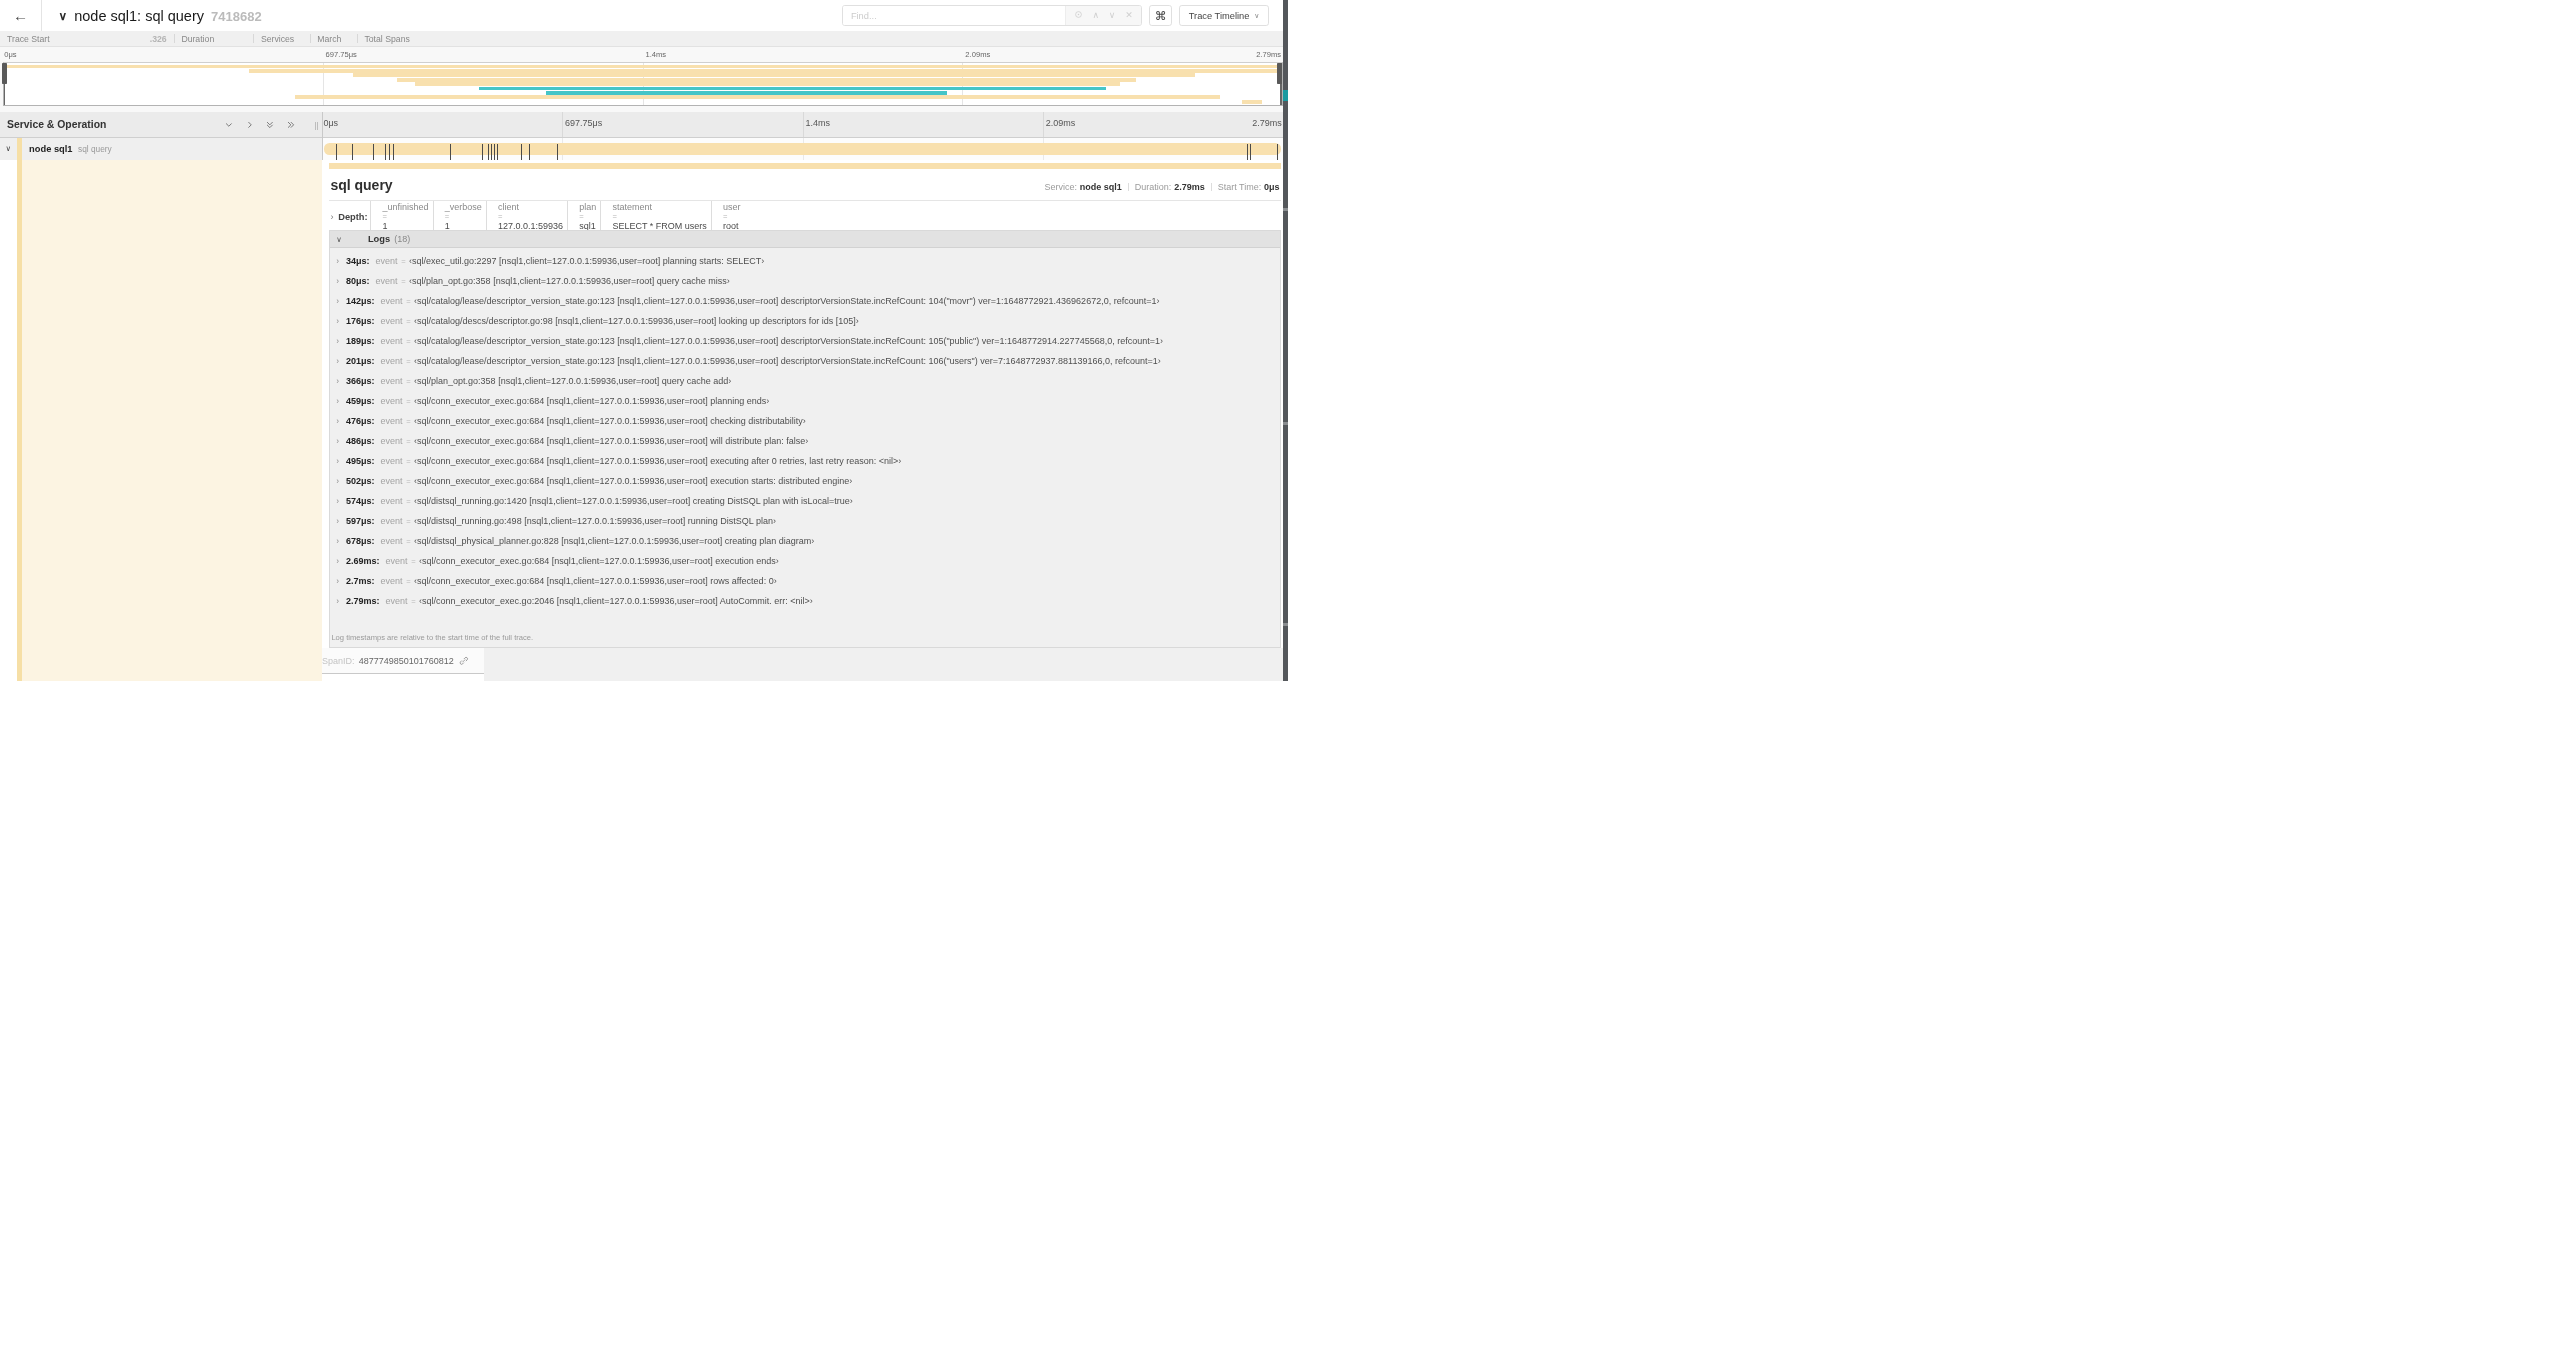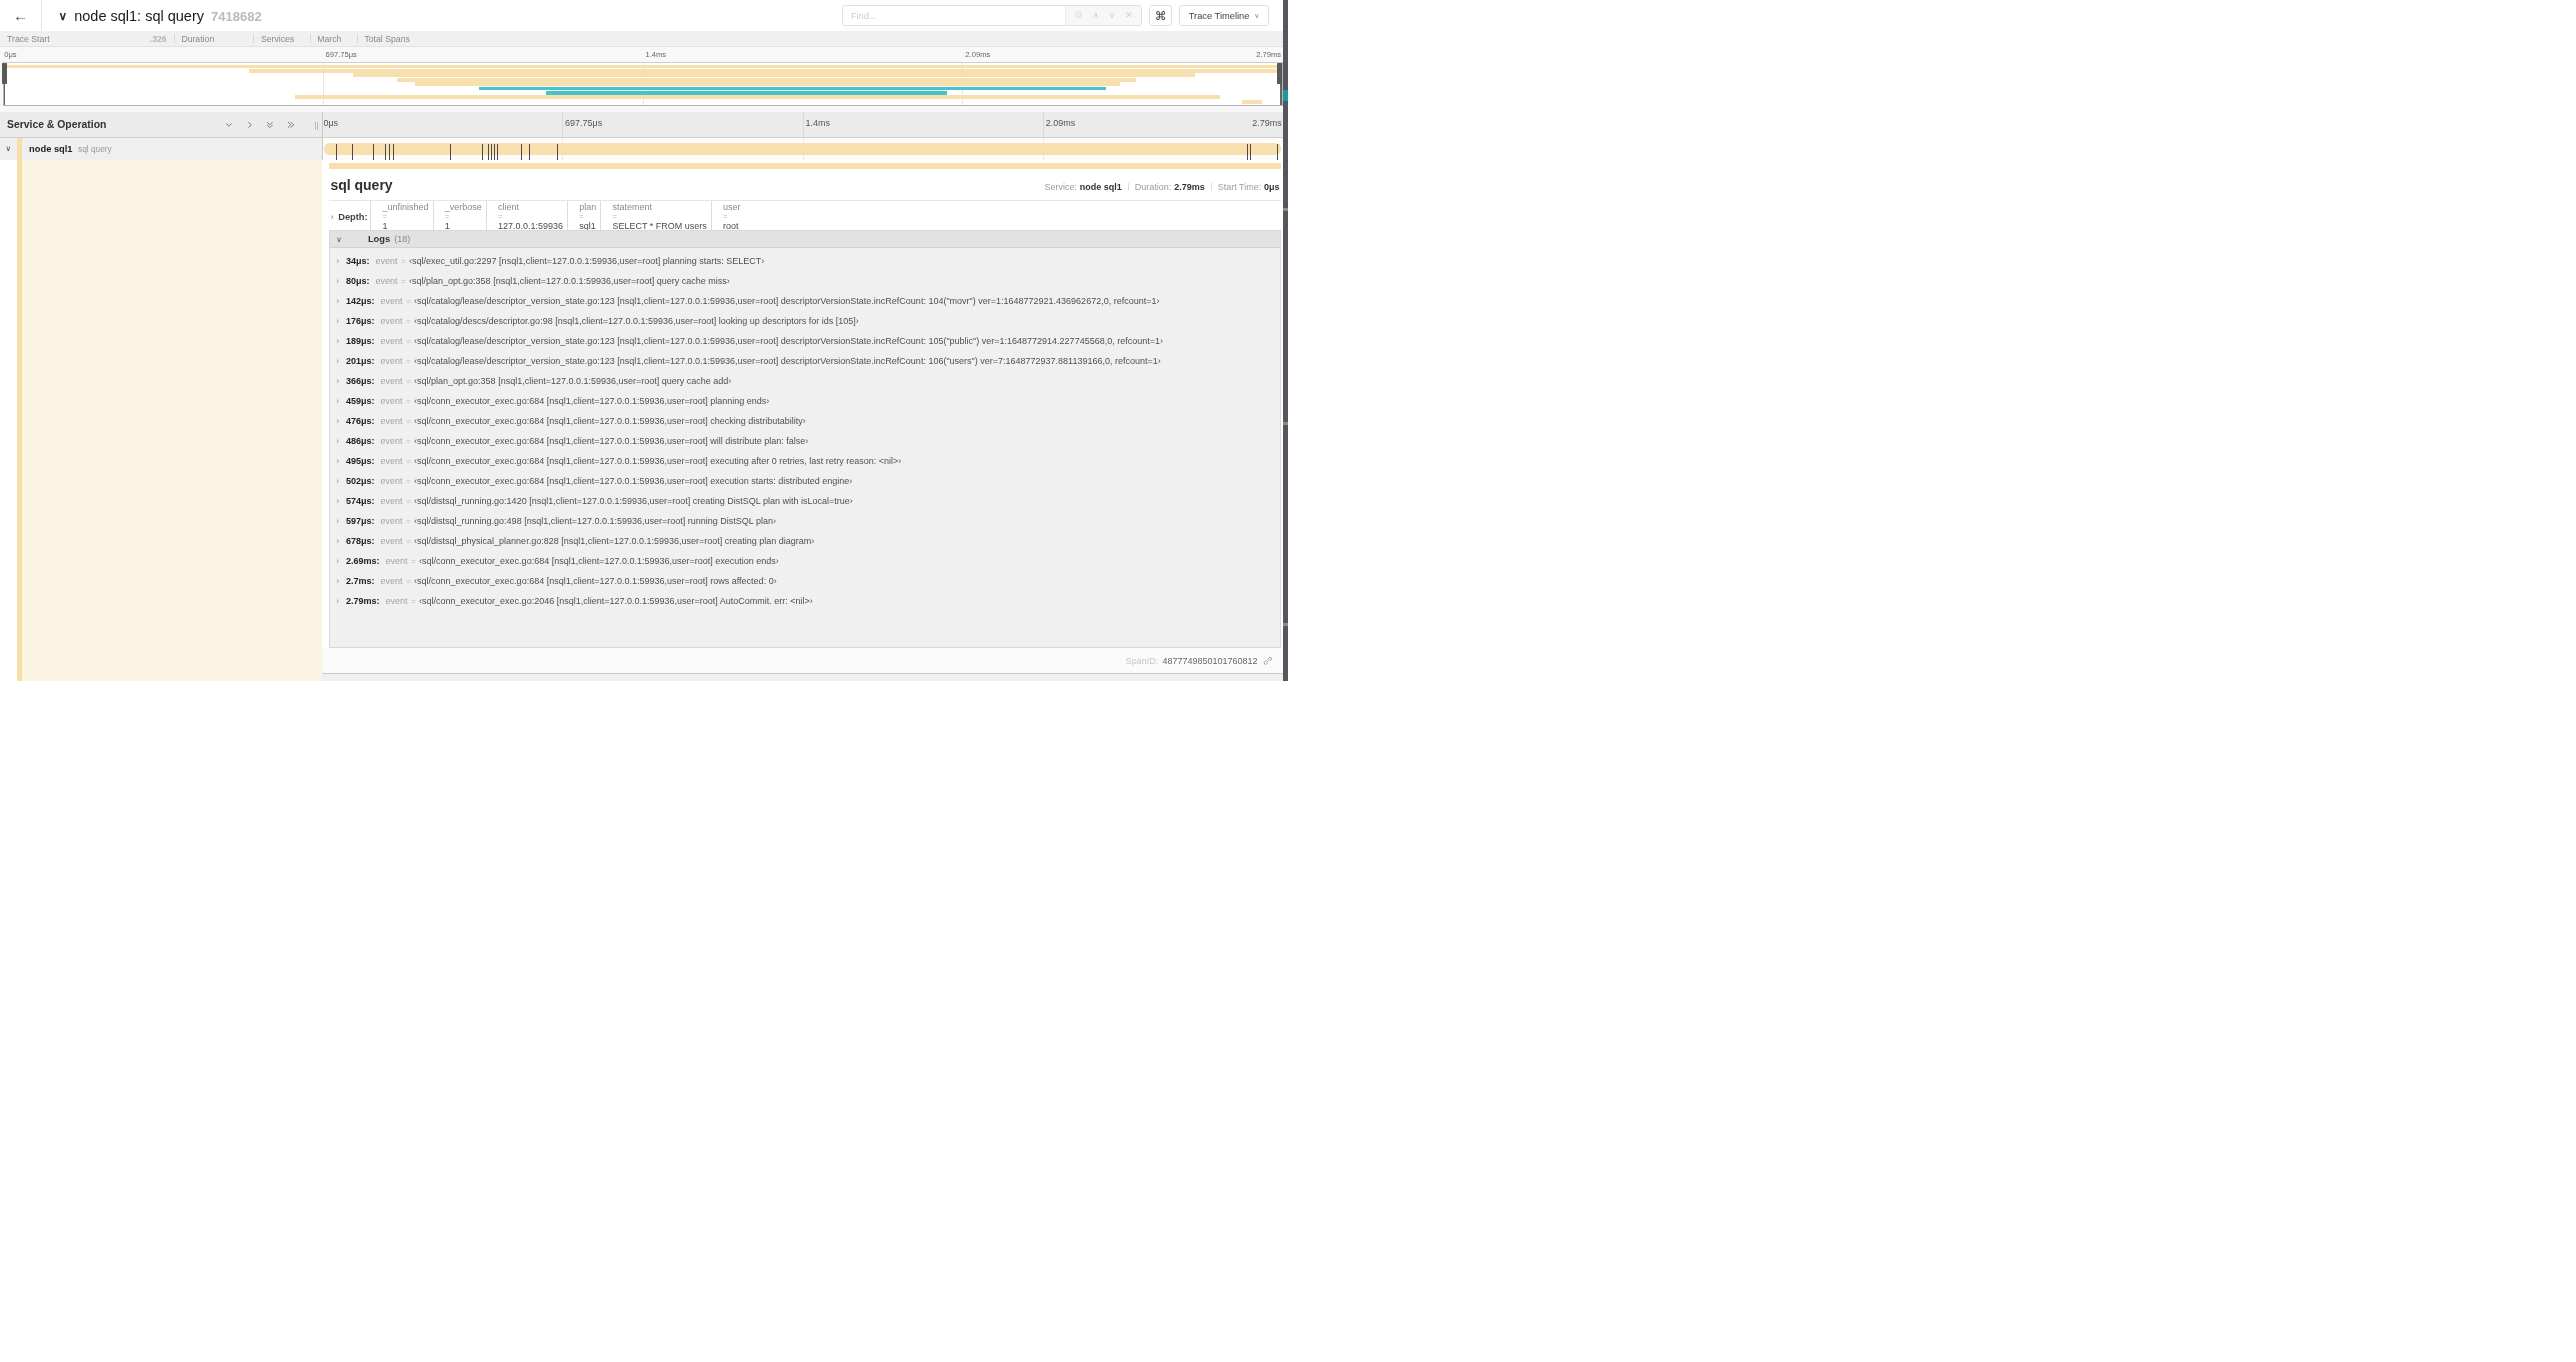--- a/index.html
+++ b/index.html
@@ -99,21 +99,21 @@
   .logs-head .lb { font-size:9.3px; font-weight:bold; color:#333;padding-left:20px; }
   .logs-head .ct { font-size:9px; color:#888; margin-left:4px; }
   .logs-list { flex:1; background:#f0f0f0; padding:3.5px 5.5px 0 6.2px; overflow:hidden; }
   .log-row { height:20px; display:flex; align-items:center; white-space:nowrap; overflow:hidden; font-size:9px; cursor:pointer; }
   .log-row .car { color:#8a8a8a; font-size:8.3px; width:9.7px; flex-shrink:0; }
   .log-row .tm { font-weight:bold; color:#222; margin-right:6.2px; flex-shrink:0; }
   .log-row .fk { color:#a3a3a3; }
   .log-row .eq { color:#b8b8b8; margin:0 3.5px; font-size:7.6px; }
   .log-row .fv { color:#4f4f4f; }
   .logs-note { font-size:7.6px; color:#9a9a9a; padding:3.5px 0 5.5px 1.4px; background:#f0f0f0; }
-  .footer { height:33px; display:flex; flex-direction:column; }
+  .footer { height:33px; display:flex; }
   .footer-top { height:26px; background:#fbfbfb; border-bottom:0.7px solid #c9c9c9; display:flex; align-items:center; justify-content:flex-end; gap:4.2px; padding-right:15.2px; }
   .spanid-label { font-size:9px; color:#c4c4c4; }
   .spanid-value { font-size:9px; color:#666; }
   .footer-bottom { flex:1; background:#f0f0f0; }
   
   .edge-strip { position:absolute; top:0; right:0; bottom:0; width:4.8px; background:#54575b; z-index:60; }
   .edge-strip .fleck { position:absolute; left:0; right:0; }
 </style>
 </head>
 <body>
@@ -481,20 +481,21 @@
               <span class="fv">‹sql/conn_executor_exec.go:684 [nsql1,client=127.0.0.1:59936,user=root] rows affected: 0›</span>
             </div>
             <div class="log-row">
               <span class="car">›</span>
               <span class="tm">2.79ms:</span>
               <span class="fk">event</span>
               <span class="eq">=</span>
               <span class="fv">‹sql/conn_executor_exec.go:2046 [nsql1,client=127.0.0.1:59936,user=root] AutoCommit. err: &lt;nil&gt;›</span>
             </div>
           </div>
+        <div class="logs-note">Log timestamps are relative to the start time of the full trace.</div>
       </div>
     </div>
     <div class="footer">
       <div class="footer-top">
         <span class="spanid-label">SpanID:</span>
         <span class="spanid-value">4877749850101760812</span>
         <span style="display:inline-flex;margin-left:1.4px;">
           <svg width="9.7" height="9.7" viewBox="0 0 16 16" fill="none" stroke="#8c8c8c" stroke-width="1.4" stroke-linecap="round">
             <path d="M6.2 9.8 L9.8 6.2"></path>
             <path d="M8.4 4.6 l1.6-1.6 a2.4 2.4 0 0 1 3.4 3.4 l-1.6 1.6"></path>

